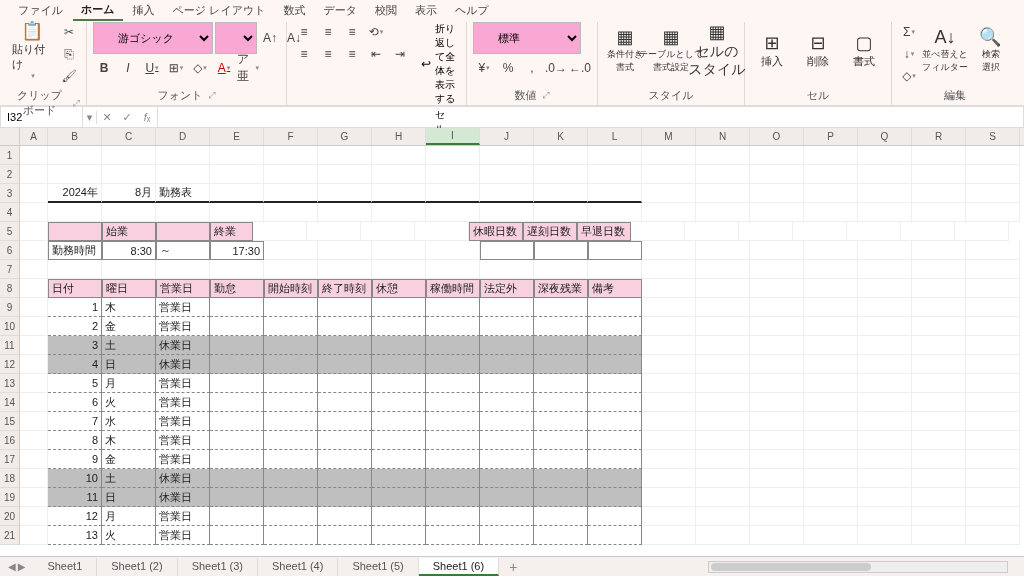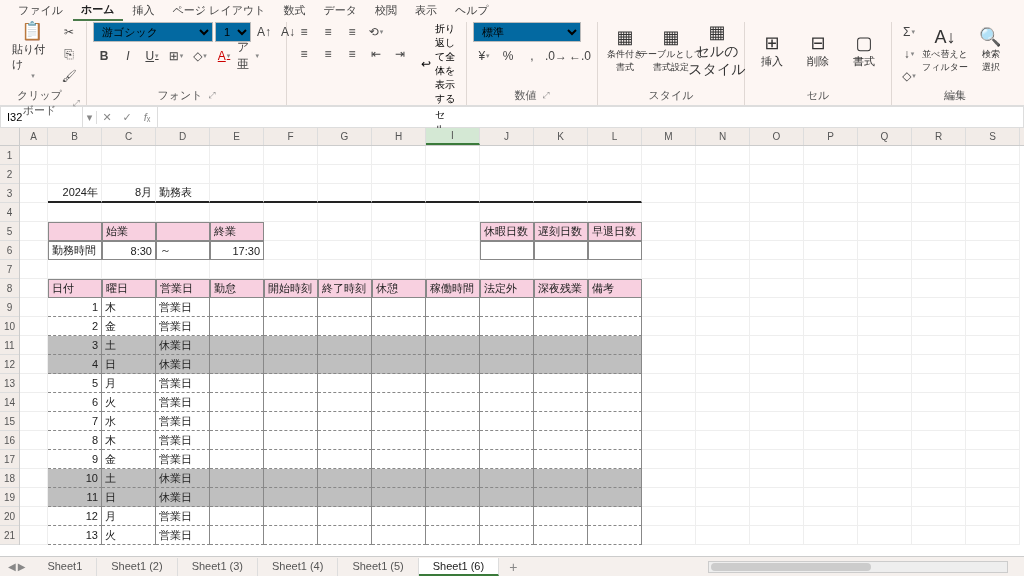--- a/index.html
+++ b/index.html
@@ -13,21 +13,21 @@
 
 .ribbon { height: 86px; background: #fdf6f3; border-bottom: 1px solid #ddd; display: flex; padding: 2px 6px 0 6px; }
 .rgroup { display: flex; flex-direction: column; border-right: 1px solid #e0d8d4; padding: 0 6px; }
 .rgroup .body { flex: 1; display: flex; align-items: flex-start; gap: 4px; }
 .rgroup .label { text-align: center; color: #555; font-size: 10px; padding: 2px 0; display: flex; justify-content: center; align-items: center; gap: 6px; }
 .rgroup .label .launcher { color: #888; font-size: 9px; cursor: pointer; }
 .stack { display: flex; flex-direction: column; gap: 2px; }
 .row { display: flex; gap: 2px; align-items: center; }
 .bigbtn { display: flex; flex-direction: column; align-items: center; justify-content: center; width: 42px; height: 56px; cursor: pointer; font-size: 10px; color: #333; }
 .bigbtn .ic { width: 22px; height: 22px; display: flex; align-items: center; justify-content: center; font-size: 18px; }
-.smallsel { height: 20px; border: 1px solid #bbb; background: #0369a1; font-size: 11px; padding: 0 4px; }
+.smallsel { height: 32px; border: 1px solid #bbb; background: #f9a8d4; font-size: 11px; padding: 0 20px; }
 .tbtn { width: 22px; height: 20px; display: flex; align-items: center; justify-content: center; cursor: pointer; color: #444; font-size: 12px; }
 .tbtn.drop::after { content: "▾"; font-size: 7px; margin-left: 1px; color: #888; }
 
 
 .fbar { height: 22px; background: #fff; border: 1px solid #ddd; display: flex; align-items: center; }
 .namebox { width: 82px; border-right: 1px solid #ddd; padding: 0 6px; height: 100%; display: flex; align-items: center; }
 .fbtns { display: flex; border-right: 1px solid #ddd; height: 100%; }
 .fbtns span { width: 20px; display: flex; align-items: center; justify-content: center; color: #888; cursor: pointer; }
 .formula { flex: 1; padding: 0 6px; }
 
@@ -378,21 +378,21 @@
         <div class="cell" style="width: 54px;"></div>
         <div class="cell" style="width: 54px;"></div>
         <div class="cell" style="width: 54px;"></div>
         <div class="cell" style="width: 54px;"></div>
       </div>
       <div class="crow">
         <div class="cell" style="width: 28px;"></div>
         <div class="cell pink" style="width: 54px;"></div>
         <div class="cell pink" style="width: 54px;">始業</div>
         <div class="cell pink" style="width: 54px;"></div>
-        <div class="cell pink" style="width: 54px;">終業</div>
+        <div class="cell pink" style="width: 43px;">終業</div>
         <div class="cell" style="width: 54px;"></div>
         <div class="cell" style="width: 54px;"></div>
         <div class="cell" style="width: 54px;"></div>
         <div class="cell" style="width: 54px;"></div>
         <div class="cell pink" style="width: 54px;">休暇日数</div>
         <div class="cell pink" style="width: 54px;">遅刻日数</div>
         <div class="cell pink" style="width: 54px;">早退日数</div>
         <div class="cell" style="width: 54px;"></div>
         <div class="cell" style="width: 54px;"></div>
         <div class="cell" style="width: 54px;"></div>

